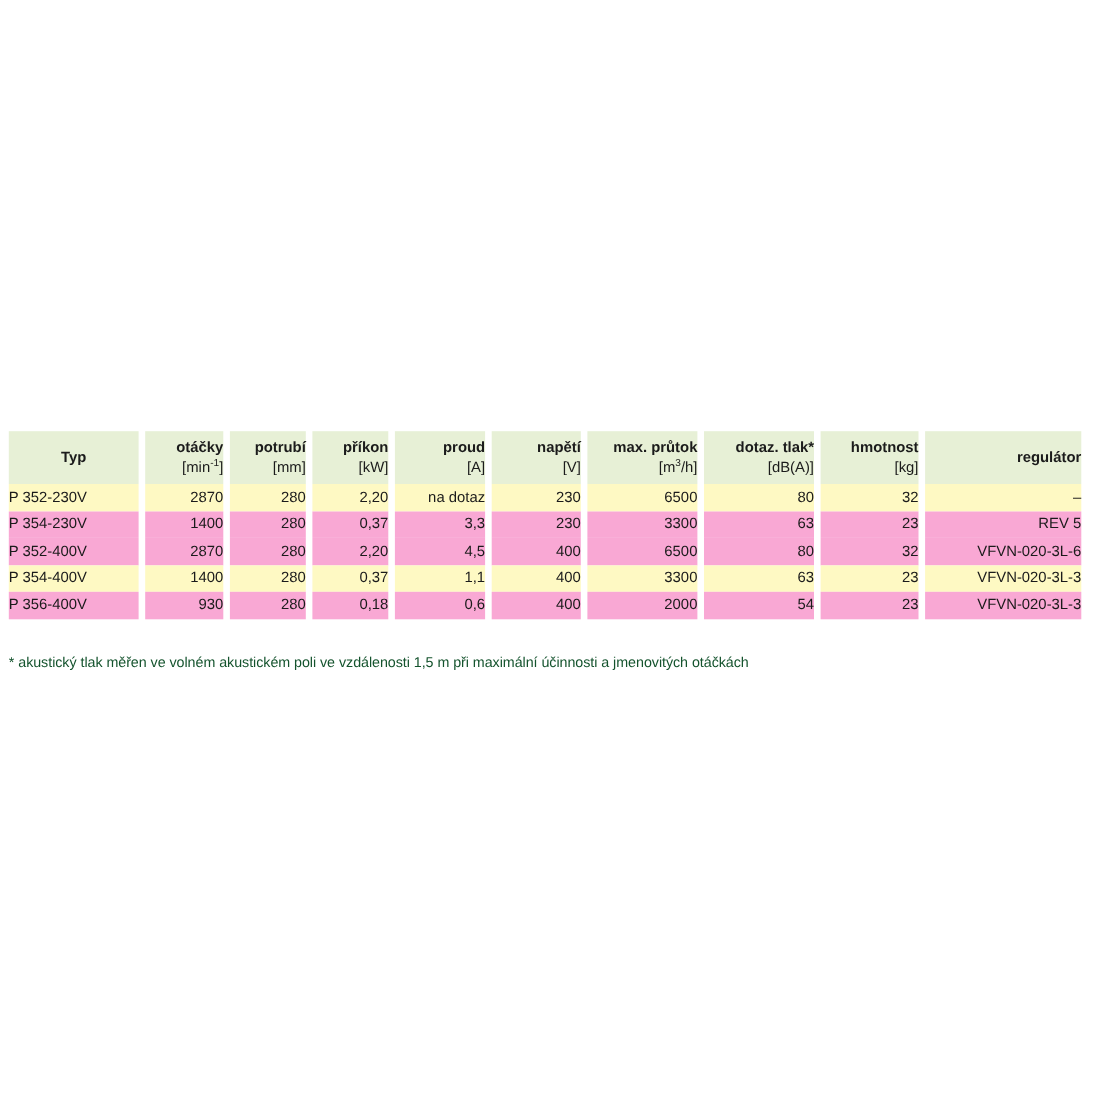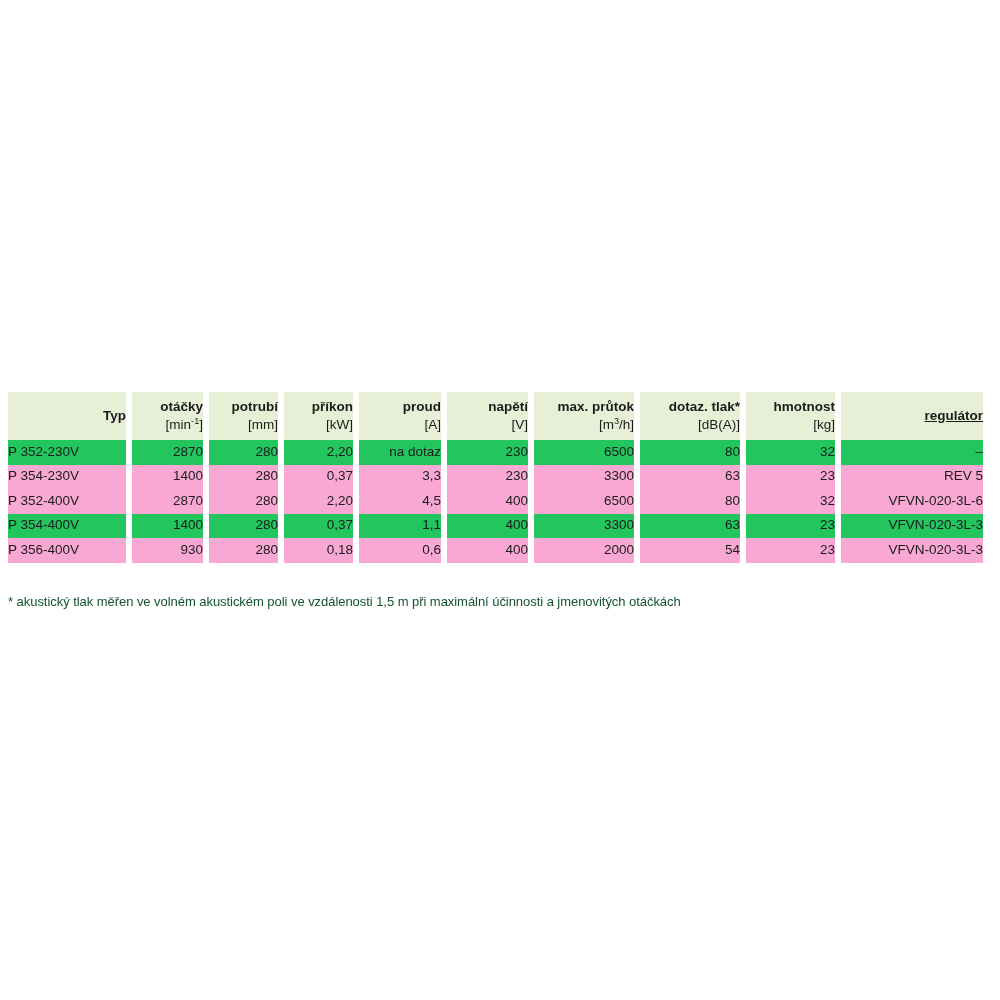--- a/index.html
+++ b/index.html
@@ -39,39 +39,39 @@
   
   thead th{
     background:#e7f0d6;
     height:48px;
     font-weight:bold;
     font-size:13.5px;
     padding:4px 7px 5px 7px;
     text-align:right;
     vertical-align:bottom;
   }
-  thead th.left{ text-align:right; vertical-align:middle; }
-  thead th.mid { vertical-align:middle;text-decoration:underline; }
+  thead th.left{ text-align:center; vertical-align:middle; }
+  thead th.mid { vertical-align:middle; }
 
   .h-name{display:block;font-weight:bold;white-space:nowrap;}
   .h-unit{display:block;font-weight:normal;white-space:nowrap;margin-top:1px;}
 
   sup{font-size:0.68em;line-height:0;vertical-align:super;}
 
   
   tbody td{
     height:24.5px;
     padding:0 7px;
     text-align:right;
     white-space:nowrap;
     font-size:13.5px;
   }
   tbody td.left{ text-align:left; }
   tbody tr.band td{ background:#f9a8d4; }
-  tbody tr.plain td{ background:#22c55e; }
+  tbody tr.plain td{ background:#fef9c3; }
 
   
   .footnote{
     position:absolute;
     left:8px;
     top:594px;
     font-size:13px;
     color:#14532d;
     white-space:nowrap;
     letter-spacing:-0.05px;

